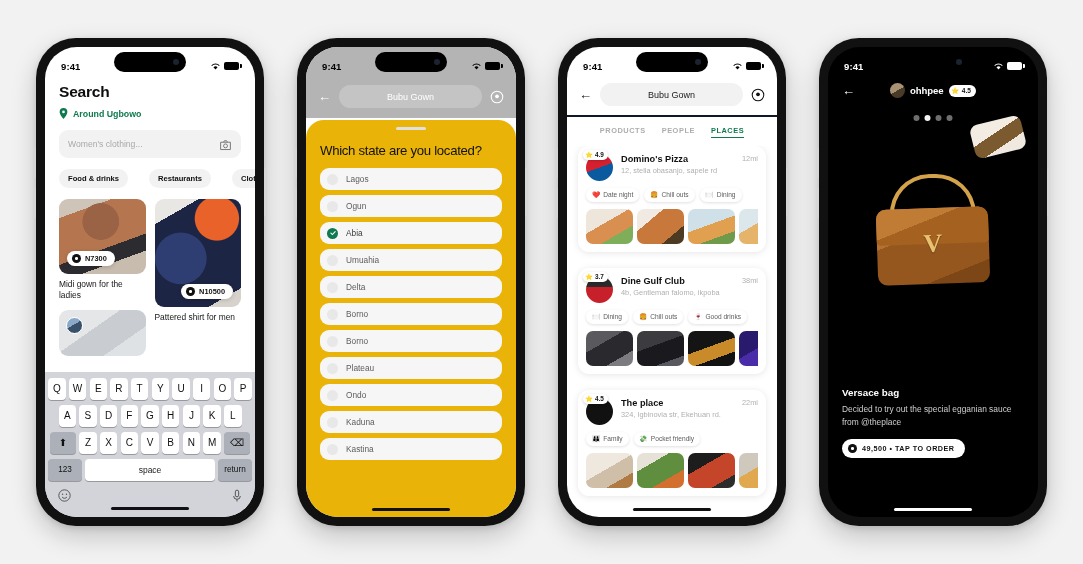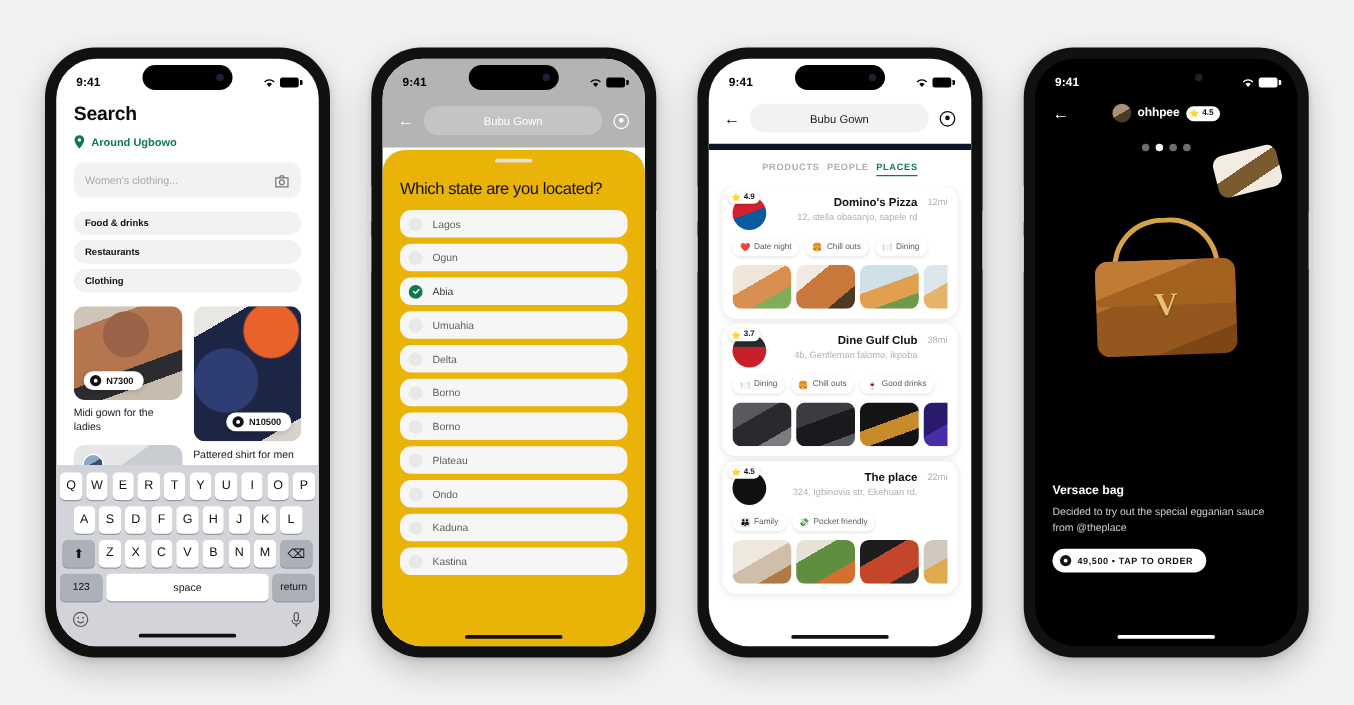--- a/index.html
+++ b/index.html
@@ -68,21 +68,21 @@
   
   .p1body { padding: 2px 14px 0 14px; height: calc(100% - 34px); position: relative; }
   .page-title { font-size: 15.5px; font-weight: 600; color: #0d0d0d; letter-spacing: -.2px; }
   .loc-row { display: flex; align-items: center; gap: 5px; margin-top: 7px; }
   .loc-text { font-size: 8.8px; color: #0f7a4f; font-weight: 600; }
   .searchbox {
     margin-top: 11px; height: 28px; border-radius: 9px; background: #f2f2f2;
     display: flex; align-items: center; justify-content: space-between; padding: 0 9px;
   }
   .searchbox .ph { font-size: 8.6px; color: #a9a9a9; }
-  .chips { display: flex; gap: 4px; margin-top: 11px; flex-direction: column; }
+  .chips { display: flex; gap: 21px; margin-top: 11px; }
   .chip {
     background: #f2f2f2; border-radius: 20px; padding: 5px 9px;
     font-size: 7.6px; font-weight: bold; color: #111; white-space: nowrap;
   }
   .masonry { margin-top: 11px; display: flex; gap: 9px; }
   .col { flex: 1; display: flex; flex-direction: column; gap: 5px; }
   .tile { position: relative; border-radius: 9px; overflow: hidden; }
   .tile-cap { font-size: 8.4px; color: #161616; line-height: 1.35; margin-bottom: 3px; }
   .price-pill {
     position: absolute; left: 8px; bottom: 8px;
@@ -161,28 +161,28 @@
   .opt-label { font-size: 8.3px; color: #5d5d5d; }
   .opt.sel .opt-label { color: #3a3a3a; }
 
   
   .p3nav { display: flex; align-items: center; gap: 8px; padding: 2px 12px 9px 12px; }
   .p3pill {
     flex: 1; height: 23px; border-radius: 20px; background: #f2f2f2;
     display: flex; align-items: center; justify-content: center;
     font-size: 9px; color: #1b1b1b; font-weight: 500;
   }
-  .tabs { display: flex; gap: 6px; justify-content: center;
-          border-top: 5px solid #0f172a; padding: 9px 0 8px 0; }
+  .tabs { display: flex; gap: 16px; justify-content: center;
+          border-top: 2px solid #0f172a; padding: 9px 0 8px 0; }
   .tab { font-size: 7.4px; font-weight: bold; letter-spacing: .55px; color: #adadad; }
   .tab.active { color: #0f7a4f; border-bottom: 1.6px solid #0f7a4f; padding-bottom: 1.5px; }
   .p3list { padding: 0 11px; overflow: hidden; height: calc(100% - 34px - 32px - 30px); }
   .place-card {
     background: #fff; border-radius: 11px; padding: 8px 8px 8px 8px;
-    box-shadow: 0 1px 7px rgba(0,0,0,.10); margin-bottom: 4px; text-align: right;
+    box-shadow: 0 1px 7px rgba(0,0,0,.10); margin-bottom: 16px;
   }
   .pc-head { display: flex; align-items: flex-start; gap: 8px; }
   .pc-logo { width: 27px; height: 27px; border-radius: 50%; flex: none; position: relative; }
   .rating-pill {
     position: absolute; left: -3px; top: -4px; background: #fff; border-radius: 10px;
     padding: 1px 4px 1px 2px; display: flex; align-items: center; gap: 2px;
     font-size: 6.4px; font-weight: bold; color: #111; box-shadow: 0 1px 3px rgba(0,0,0,.18);
   }
   .pc-name { font-size: 9.2px; font-weight: 600; color: #111; }
   .pc-addr { font-size: 7.4px; color: #b0b0b0; margin-top: 2px; }

